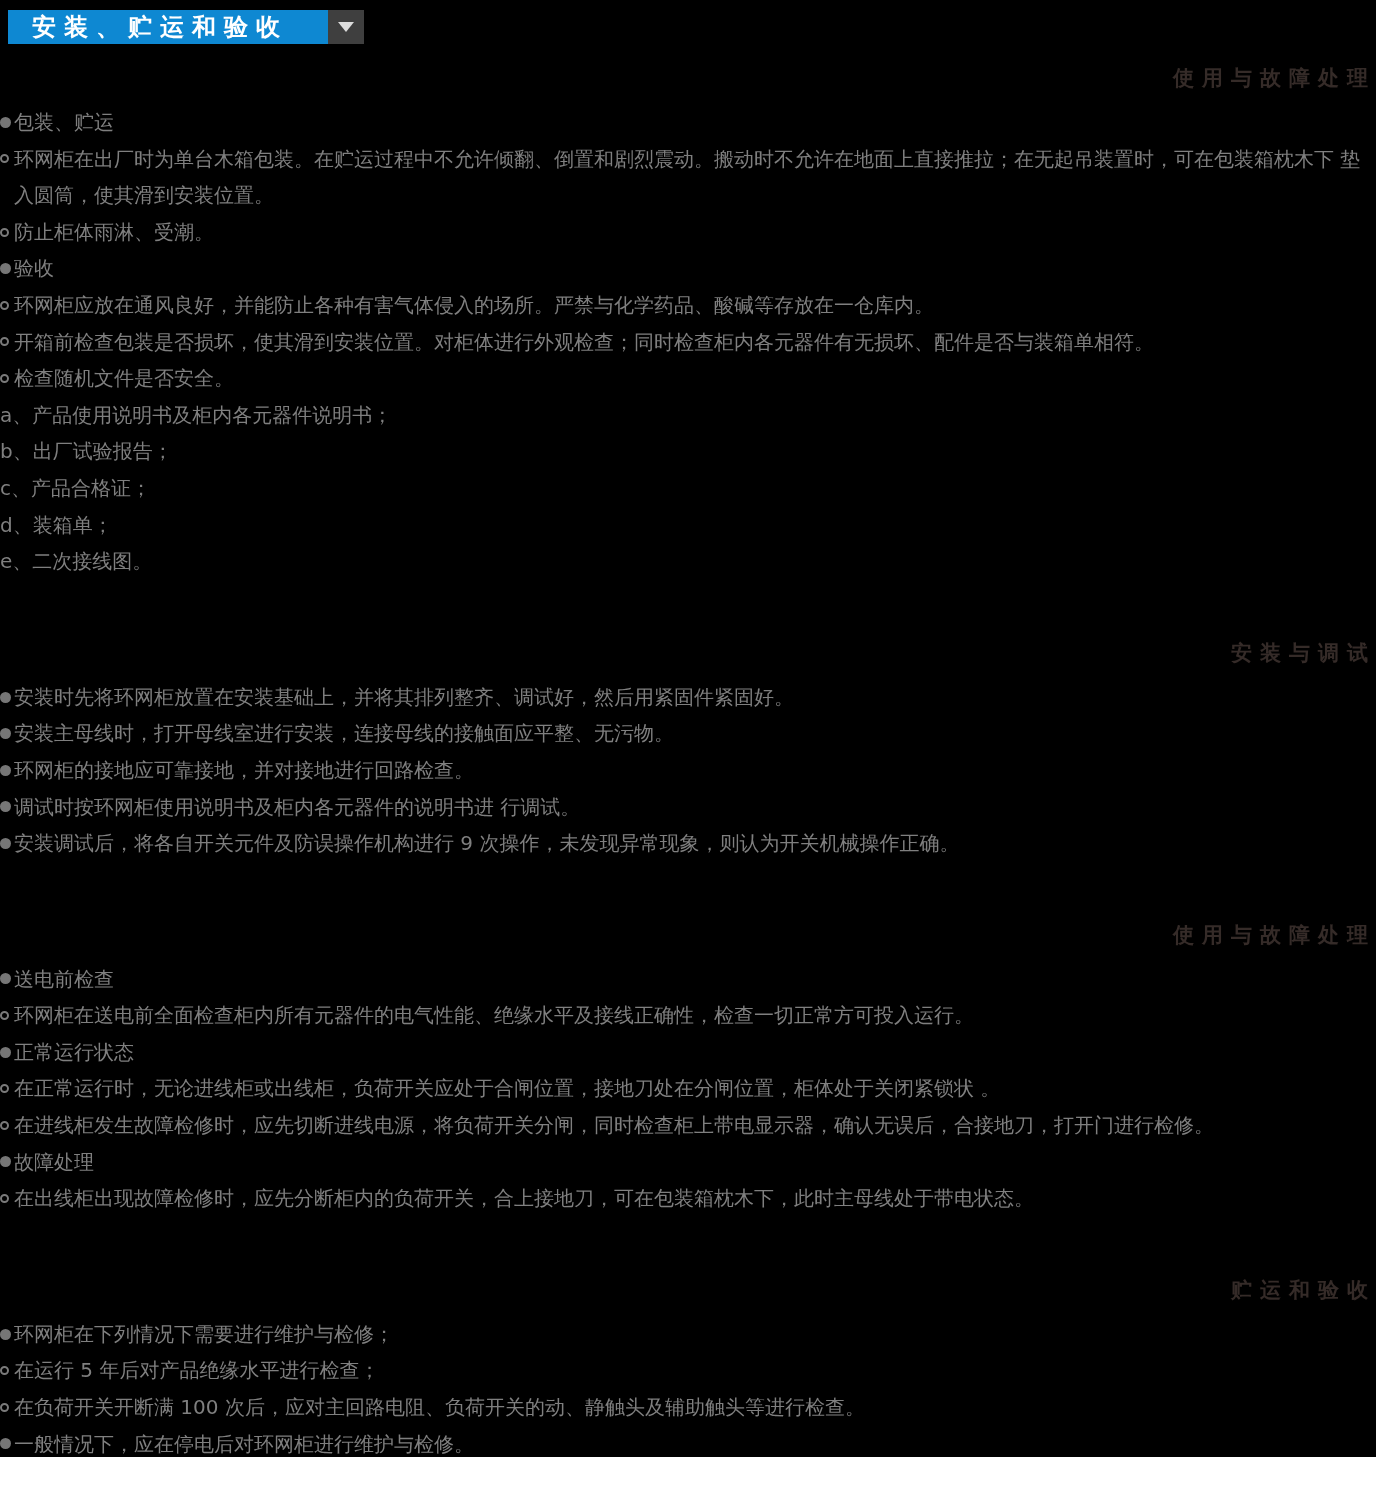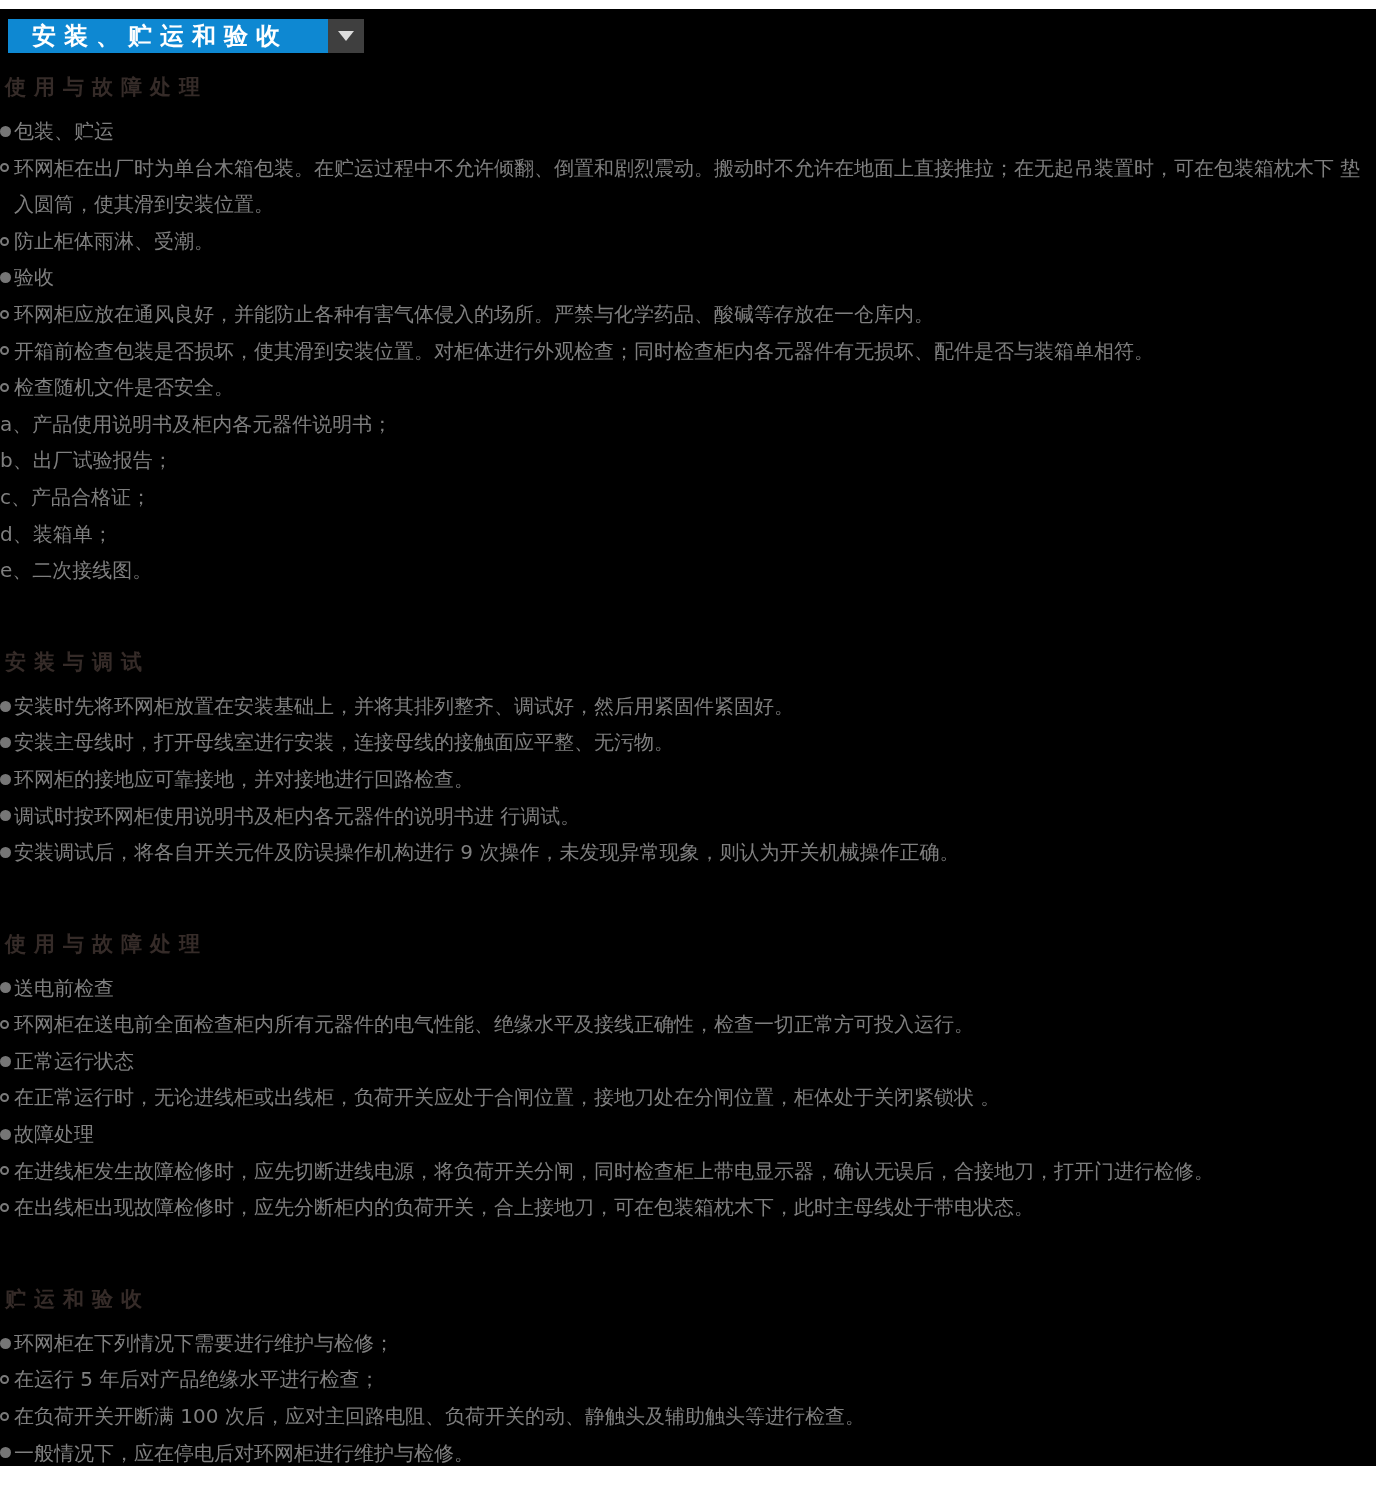--- a/index.html
+++ b/index.html
@@ -4,37 +4,37 @@
 <style>
   :root{
     --bar:#0e88d2; --btn:#3f3f3f; --caret:#dcdcdc;
     --page-bg:#ffffff; --content-bg:#000000;
     --heading:#352b28; --body:#7f7f7f; --title:#ffffff;
   }
   *{margin:0;padding:0;box-sizing:border-box;}
   html,body{background:var(--page-bg);}
   body{font-family:"DejaVu Sans","Liberation Sans",sans-serif;}
   .page{position:relative;width:1400px;height:1489px;background:var(--page-bg);overflow:hidden;}
-  .content{position:absolute;left:0;top:9px;width:1376px;height:1457px;background:var(--content-bg);overflow:hidden;}
+  .content{position:absolute;left:0;top:0;width:1376px;height:1457px;background:var(--content-bg);overflow:hidden;}
   .header-bar{display:flex;margin:10px 0 0 8px;height:34px;}
   .header-title{
     width:320px;height:34px;background:var(--bar);color:var(--title);
     font-size:24px;font-weight:bold;letter-spacing:8px;line-height:34px;
     padding-left:24px;white-space:nowrap;overflow:hidden;
   }
   .dropdown-btn{
     width:36px;height:34px;background:var(--btn);border:none;cursor:pointer;
     display:flex;align-items:center;justify-content:center;padding:0;
   }
   .caret{width:0;height:0;border-left:8px solid transparent;border-right:8px solid transparent;border-top:10px solid var(--caret);display:block;}
   .sections{margin-top:21px;}
   .section{margin-bottom:60px;}
   .section-heading{
     color:var(--heading);font-size:21px;font-weight:bold;letter-spacing:8px;
-    line-height:26px;margin:0 0 13px 5px;white-space:nowrap;
+    line-height:26px;margin:0 0 13px 5px;white-space:nowrap;text-align:right;
   }
   .item{display:flex;color:var(--body);font-size:20px;}
   .item .text{flex:1 1 auto;line-height:36.6px;}
   .marker{flex:0 0 14px;display:flex;align-items:center;height:36.6px;}
   .marker.letter{flex:0 0 auto;min-width:30px;line-height:36.6px;display:block;height:auto;}
   .dot{display:block;width:11px;height:11px;border-radius:50%;background:#767676;}
   .ring{display:block;width:9px;height:9px;border-radius:50%;border:2px solid #7a7a7a;background:transparent;}
 </style>
 </head>
 <body>
@@ -172,29 +172,29 @@
               <span class="text">正常运行状态</span>
             </div>
             <div class="item">
               <span class="marker">
                 <i class="ring"></i>
               </span>
               <span class="text">在正常运行时，无论进线柜或出线柜，负荷开关应处于合闸位置，接地刀处在分闸位置，柜体处于关闭紧锁状 。</span>
             </div>
             <div class="item">
               <span class="marker">
+                <i class="ring"></i>
+              </span>
+              <span class="text">在进线柜发生故障检修时，应先切断进线电源，将负荷开关分闸，同时检查柜上带电显示器，确认无误后，合接地刀，打开门进行检修。</span>
+            </div>
+            <div class="item">
+              <span class="marker">
                 <i class="dot"></i>
               </span>
               <span class="text">故障处理</span>
-            </div>
-            <div class="item">
-              <span class="marker">
-                <i class="ring"></i>
-              </span>
-              <span class="text">在进线柜发生故障检修时，应先切断进线电源，将负荷开关分闸，同时检查柜上带电显示器，确认无误后，合接地刀，打开门进行检修。</span>
             </div>
             <div class="item">
               <span class="marker">
                 <i class="ring"></i>
               </span>
               <span class="text">在出线柜出现故障检修时，应先分断柜内的负荷开关，合上接地刀，可在包装箱枕木下，此时主母线处于带电状态。</span>
             </div>
           </div>
         </section>
         <section class="section">

